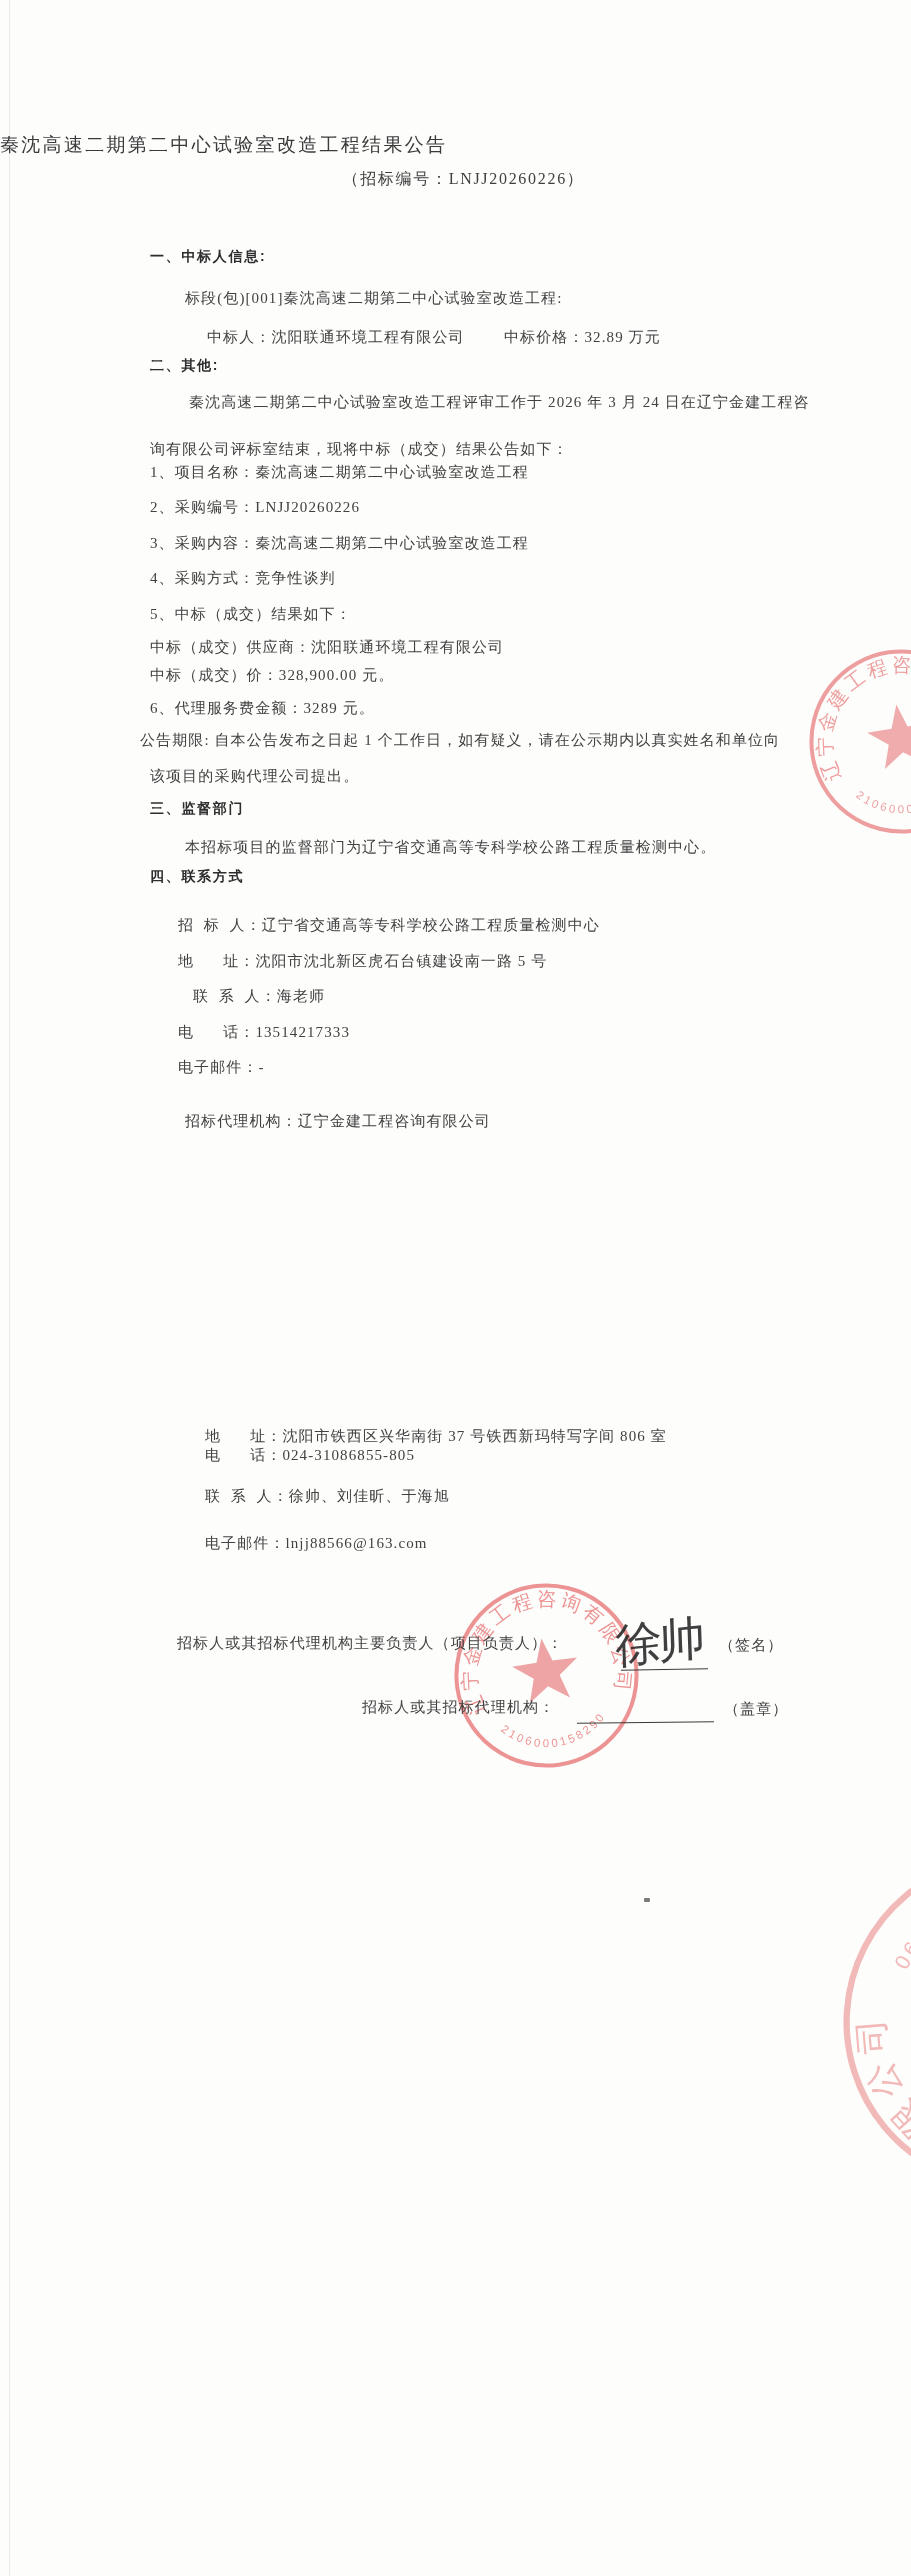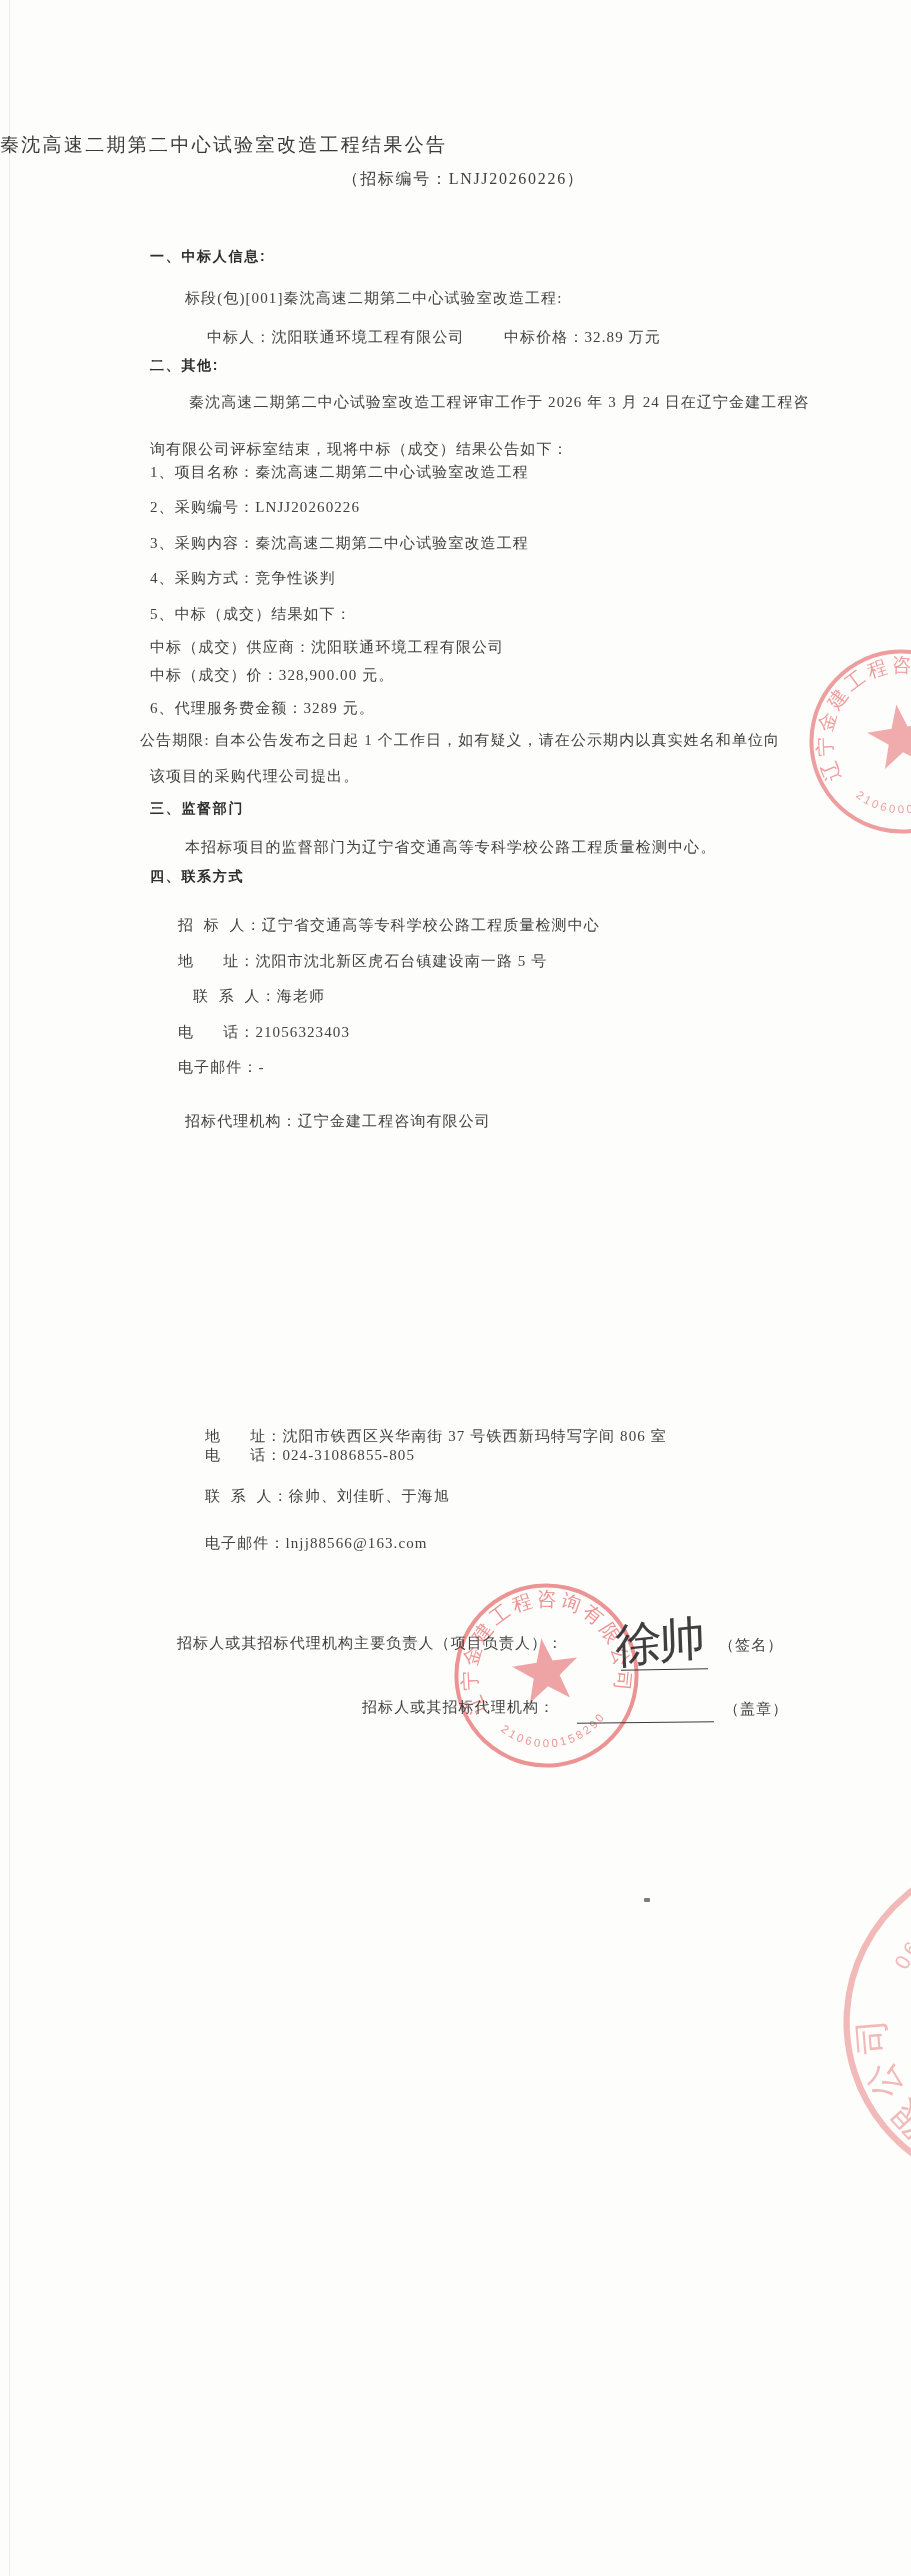--- a/index.html
+++ b/index.html
@@ -72,21 +72,21 @@
   <div class="abs body-line" style="left:140px; top:731px;">公告期限: 自本公告发布之日起 1 个工作日，如有疑义，请在公示期内以真实姓名和单位向</div>
   <div class="abs body-line" style="left:150px; top:767px;">该项目的采购代理公司提出。</div>
 
   <div class="abs heading" style="left:150px; top:800px;">三、监督部门</div>
   <div class="abs body-line" style="left:185px; top:838px;">本招标项目的监督部门为辽宁省交通高等专科学校公路工程质量检测中心。</div>
 
   <div class="abs heading" style="left:150px; top:868px;">四、联系方式</div>
   <div class="abs body-line" style="left:178px; top:916px;">招  标  人：辽宁省交通高等专科学校公路工程质量检测中心</div>
   <div class="abs body-line" style="left:178px; top:952px;">地      址：沈阳市沈北新区虎石台镇建设南一路 5 号</div>
   <div class="abs body-line" style="left:178px; top:987px;margin-left:15px;">联  系  人：海老师</div>
-  <div class="abs body-line" style="left:178px; top:1023px;">电      话：21056323403</div>
+  <div class="abs body-line" style="left:178px; top:1023px;">电      话：13514217333</div>
   <div class="abs body-line" style="left:178px; top:1058px;">电子邮件：-</div>
 
   <div class="abs body-line" style="left:185px; top:1112px;">招标代理机构：辽宁金建工程咨询有限公司</div>
 
   <div class="abs body-line" style="left:205px; top:1427px;">地      址：沈阳市铁西区兴华南街 37 号铁西新玛特写字间 806 室</div>
   <div class="abs body-line" style="left:205px; top:1462px;margin-top:25px;">联  系  人：徐帅、刘佳昕、于海旭</div>
   <div class="abs body-line" style="left:205px; top:1446px;">电      话：024-31086855-805</div>
   <div class="abs body-line" style="left:205px; top:1534px;">电子邮件：lnjj88566@163.com</div>
 
   <svg class="stamp" style="left:449px; top:1578px;" width="195" height="195" viewBox="0 0 340 340">

